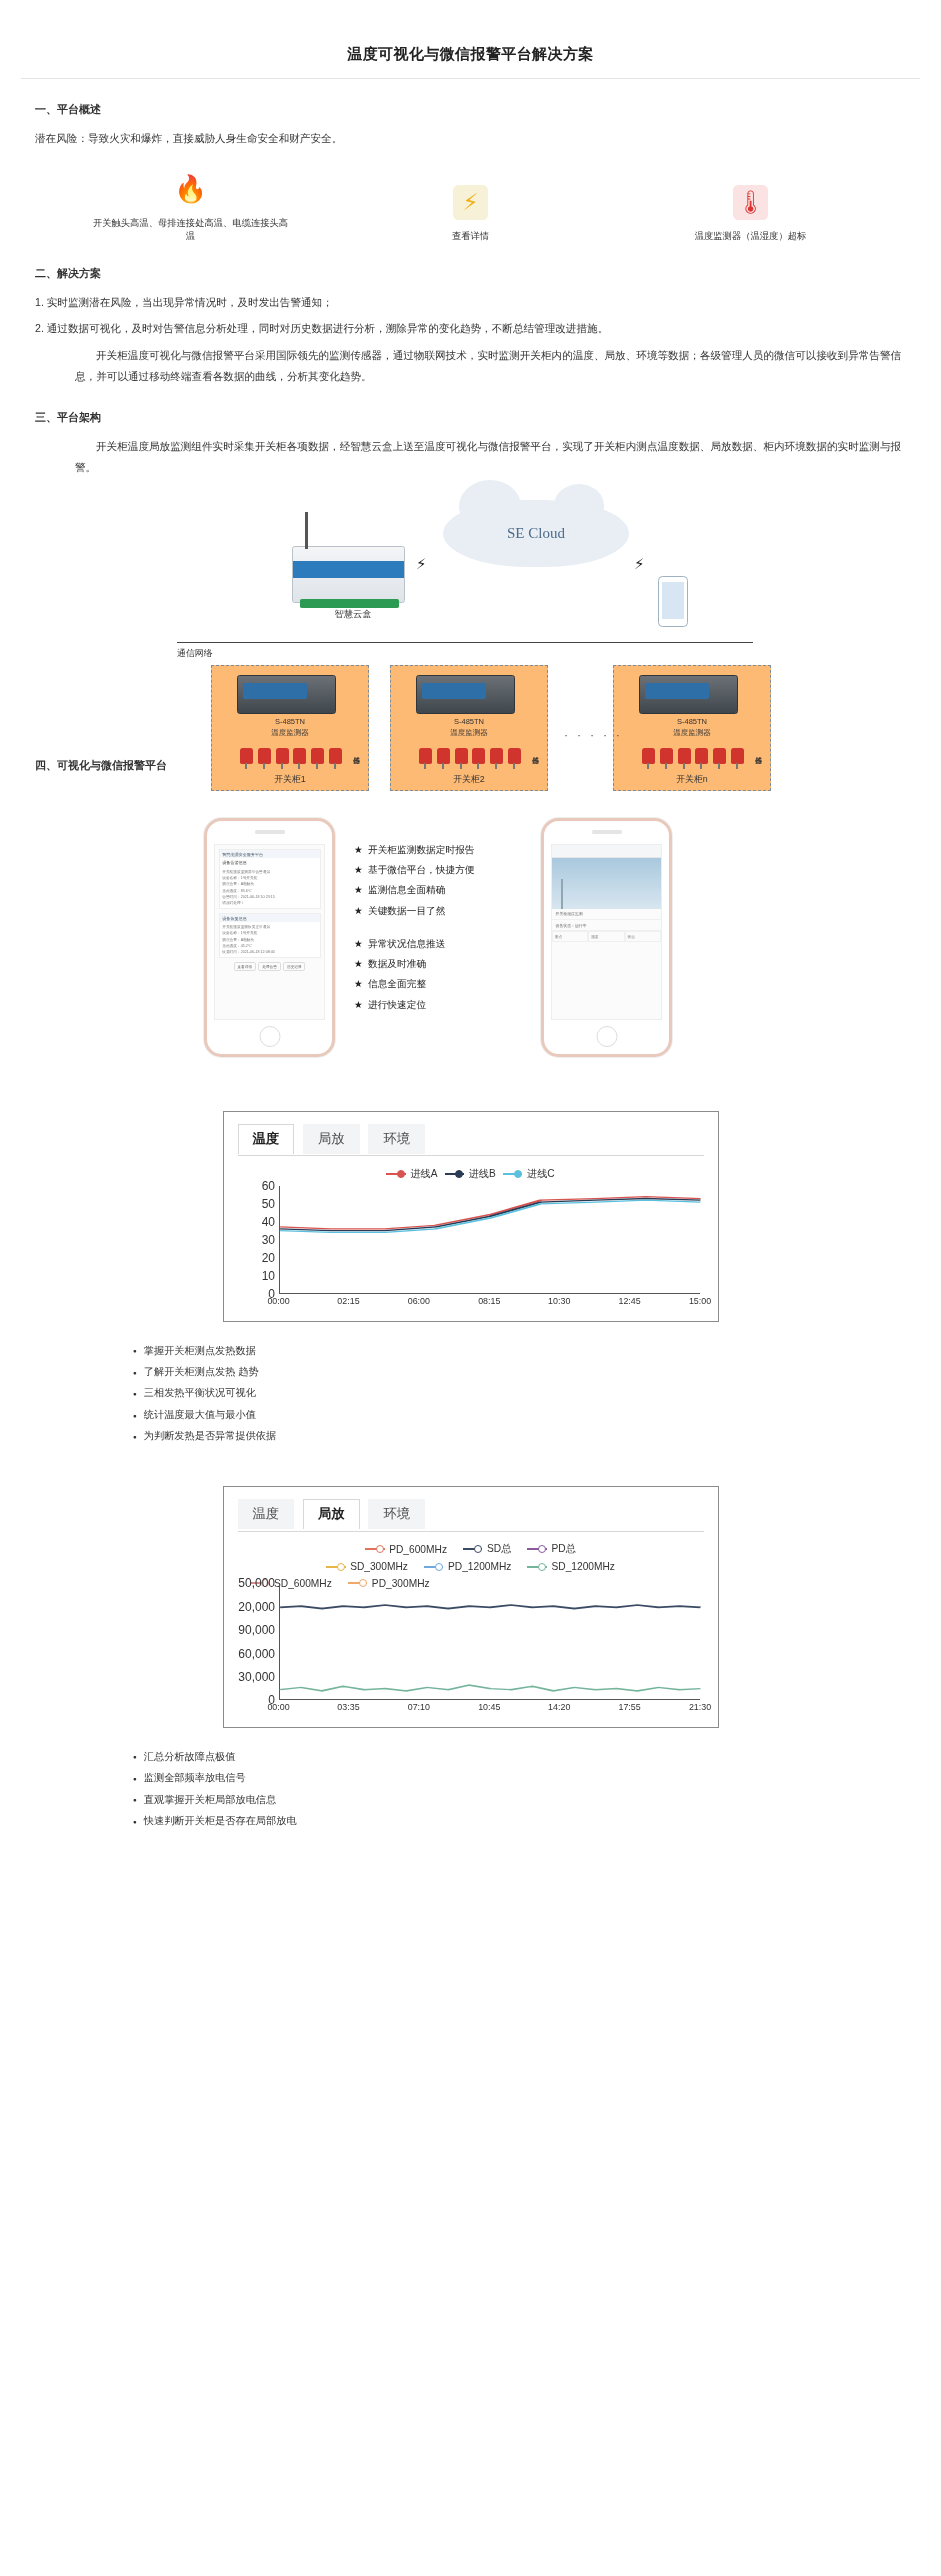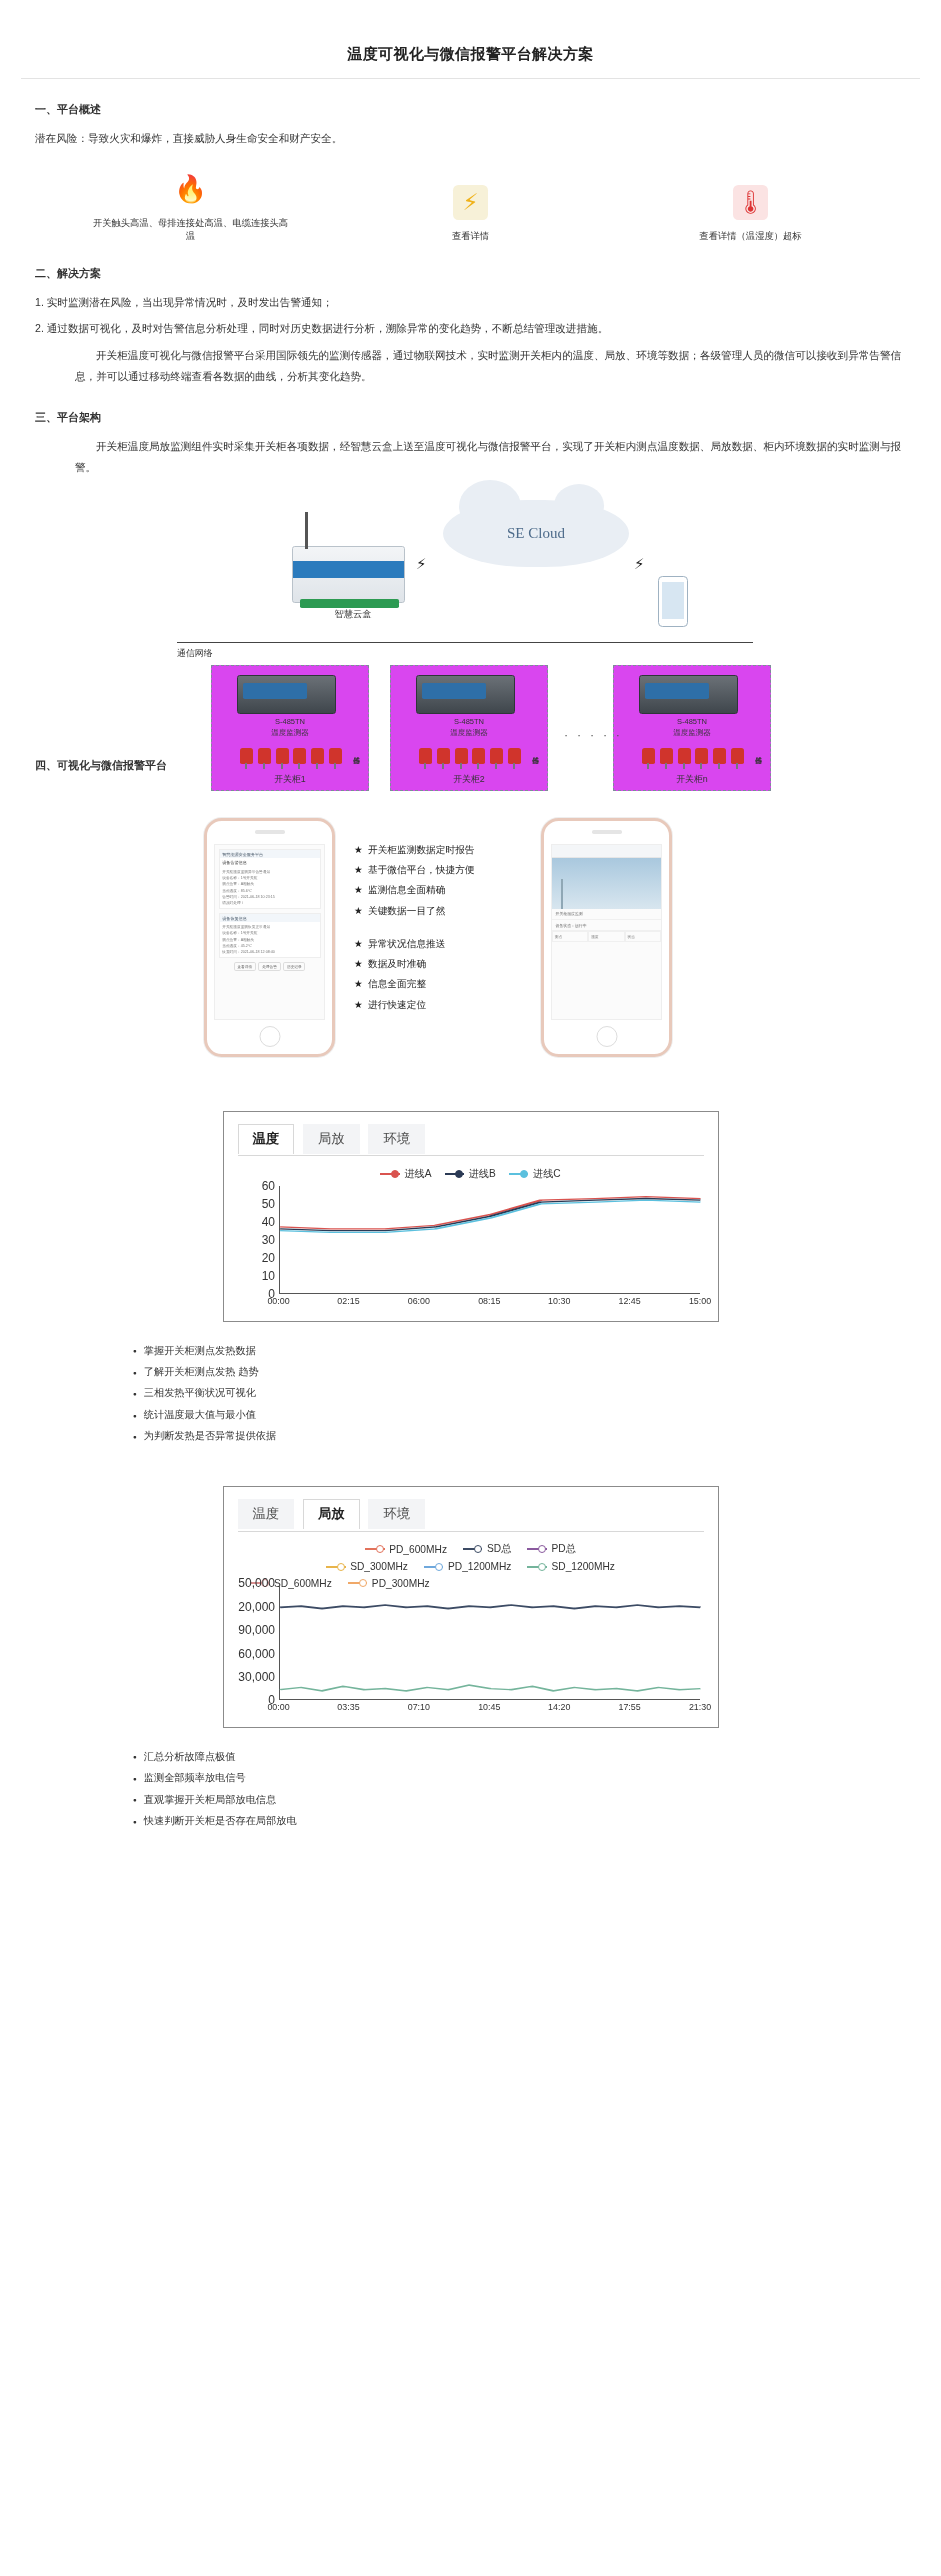--- a/index.html
+++ b/index.html
@@ -72,21 +72,21 @@
   }
   .phone-sm .scr { position:absolute; left:2.7px; top:5.3px; right:2.7px; bottom:6.2px; background:#d7e6f2; }
 
   .netline { position:absolute; left: 177px; top: 151px; width: 576px; height:0.9px; background:#444; }
   .net-label{ position:absolute; left:177px; top:156px; font-size:8.9px; color:#333;}
 
   .bolt { position:absolute; color:#1a1a1a; font-size: 15px; }
 
   .cab {
     position:absolute; top: 174px; width: 158px; height: 126px;
-    border: 0.9px dashed #7e8c99; background: #d946ef;
+    border: 0.9px dashed #7e8c99; background: #fdba74;
   }
   .cab1 { left: 211px; }
   .cab2 { left: 390px; }
   .cab3 { left: 613px; }
   .cab .dev {
     position:absolute; left: 25px; top: 8.9px; width: 99px; height: 39px;
     background: linear-gradient(#6b7177,#3f464c); border-radius:2.7px;
     border:0.9px solid #2f353a;
   }
   .cab .dev .blue { position:absolute; left:5.3px; top:7px; width:64px; height:16px; background:#2e6fa8; border-radius:1.8px;}
@@ -130,21 +130,21 @@
   .chart-box {
     margin: 0 auto; width: 496px; border: 0.9px solid #8b8b8b; background:#fff;
     padding: 12.4px 14px 10.6px 14px;
   }
   .tabs { display:flex; gap: 8.9px; border-bottom: 0.9px solid #d8d8d8; padding-bottom: 1.8px;}
   .tab {
     font-size: 13.3px; padding: 5.3px 14px; color:#4b4b4b; background:#f3f4f6;
     border:0.9px solid transparent; border-bottom:none;
   }
   .tab.active { background:#fff; border-color:#d8d8d8; color:#222; font-weight:bold; }
-  .legend { display:flex; justify-content:center; gap: 13px; margin: 10.6px 0 5.3px 0; flex-wrap:wrap; }
+  .legend { display:flex; justify-content:center; gap: 7px; margin: 10.6px 0 5.3px 0; flex-wrap:wrap; }
   .legend.small { gap: 16px; }
   .lg-item { display:flex; align-items:center; gap:5.3px; font-size: 10.2px; color:#333; }
   .lg-line { width: 19.5px; height: 1.8px; }
   .lg-dot { width: 8px; height: 8px; border-radius:50%; border:1.8px solid; background:#fff; margin-left:-14px; }
   .lg-dot.solid { background: currentColor; }
   .plot { position:relative; height: 124px; margin-top: 5.3px; }
   .plot.tall { height: 133px; }
   .yaxis { position:absolute; left:0; top:0; bottom: 16px; width: 41px; }
   .ytick { position:absolute; right: 3.5px; font-size: 12px; color:#333; transform: translateY(-50%); }
   .grid-area { position:absolute; left: 41px; right: 3.5px; top: 0; bottom: 16px; border-left:0.9px solid #555; border-bottom:0.9px solid #555; }
@@ -173,21 +173,21 @@
       <div class="risk-item">
         <div class="risk-ico" style="color:#d64a2a;font-size:26.6px;">🔥</div>
         <div class="risk-label">开关触头高温、母排连接处高温、电缆连接头高温</div>
       </div>
       <div class="risk-item">
         <div class="risk-ico box yellow">⚡</div>
         <div class="risk-label">查看详情</div>
       </div>
       <div class="risk-item">
         <div class="risk-ico box red">🌡</div>
-        <div class="risk-label">查看详情（温湿度）超标</div>
+        <div class="risk-label">温度监测器（温湿度）超标</div>
       </div>
     </div>
   </div>
 
   <div class="section">
     <div class="sec-head">二、解决方案</div>
     <div class="para">1. 实时监测潜在风险，当出现异常情况时，及时发出告警通知；</div>
     <div class="para">2. 通过数据可视化，及时对告警信息分析处理，同时对历史数据进行分析，溯除异常的变化趋势，不断总结管理改进措施。</div>
     <div class="para indent">开关柜温度可视化与微信报警平台采用国际领先的监测传感器，通过物联网技术，实时监测开关柜内的温度、局放、环境等数据；各级管理人员的微信可以接收到异常告警信息，并可以通过移动终端查看各数据的曲线，分析其变化趋势。</div>
   </div>

